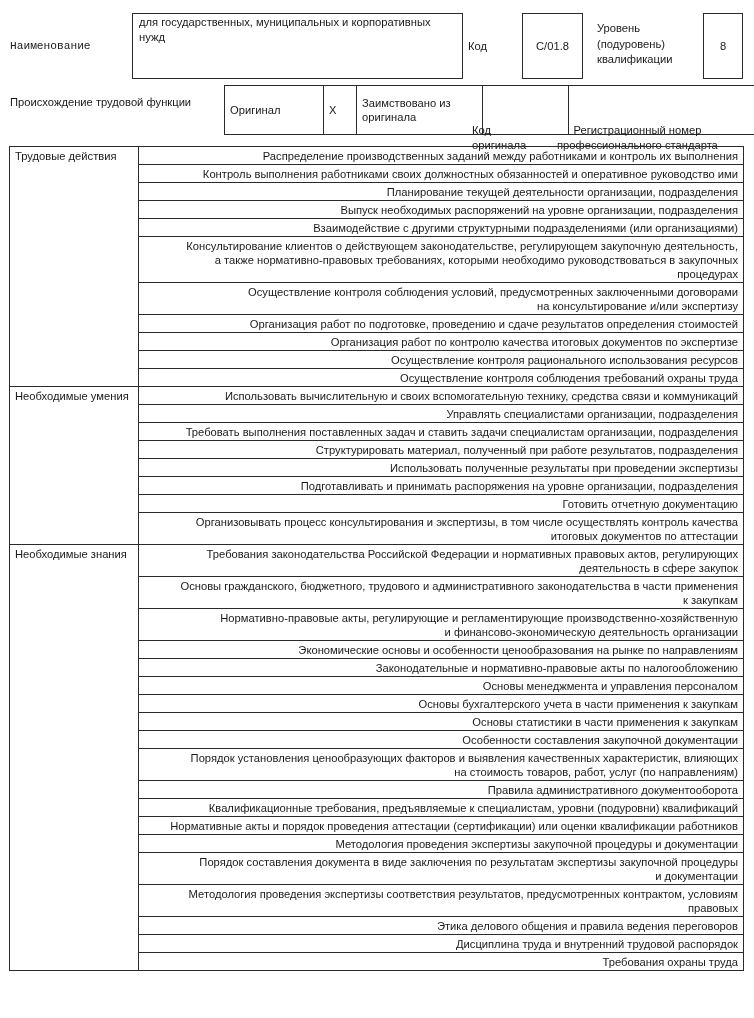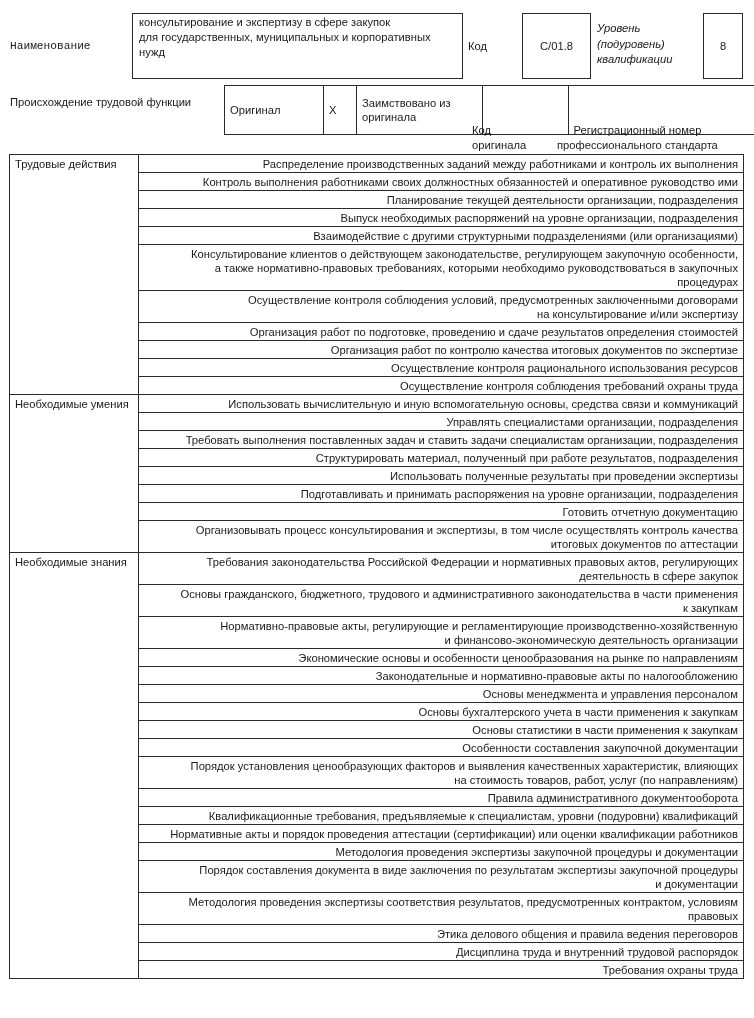--- a/index.html
+++ b/index.html
@@ -5,43 +5,42 @@
     html, body { margin: 0; padding: 0; }
     body {
       width: 754px; height: 1018px; background: #ffffff; position: relative; overflow: hidden;
       font-family: "Liberation Sans", sans-serif; font-size: 11.2px; color: #1a1a1a;
     }
     .box { position: absolute; border: 1.4px solid #2a2a2a; box-sizing: border-box; }
     .lbl { position: absolute; line-height: 14px; }
     #name-label { left: 10px; top: 39px; font-family: Liberation Mono, monospace; }
     #name-box { left: 132px; top: 13px; width: 331px; height: 66px; padding: 1px 6px; line-height: 15px; }
     #code-label { left: 468px; top: 39px; }
-    #code-box { left: 522px; top: 13px; width: 69px; height: 66px; display: flex; align-items: center; justify-content: center; }
-    #level-label { left: 597px; top: 21px; line-height: 15.5px; font-style: italic; }
+    #code-box { left: 522px; top: 13px; width: 61px; height: 66px; display: flex; align-items: center; justify-content: center; }
+    #level-label { left: 597px; top: 21px; line-height: 15.5px; }
     #level-box { left: 703px; top: 13px; width: 40px; height: 66px; display: flex; align-items: center; justify-content: center; }
     #origin-label { left: 10px; top: 95px; }
     .origin-row { position: absolute; left: 224px; top: 85px; height: 50px; display: flex; border: 1.4px solid #2a2a2a; box-sizing: border-box; }
     .origin-row .cell { border-right: 1.4px solid #2a2a2a; box-sizing: border-box; padding: 2px 5px; display: flex; align-items: center; line-height: 14px; }
     .origin-row .cell:last-child { border-right: none; }
     #oc1 { width: 99px; } #oc2 { width: 33px; } #oc3 { width: 126px; } #oc4 { width: 86px; } #oc5 { width: 190px; }
     #orig-code-caption { left: 472px; top: 123px; line-height: 15px; }
     #reg-caption { left: 557px; top: 123px; line-height: 15px; text-align: center; }
 
-    table.main { position: absolute; left: 9px; top: 154px; width: 735px; border-collapse: collapse; table-layout: fixed; border-radius: 21px; }
+    table.main { position: absolute; left: 9px; top: 146px; width: 735px; border-collapse: collapse; table-layout: fixed; border-radius: 21px; }
     table.main td { border: 1.3px solid #2a2a2a; vertical-align: top; padding: 1.5px 5px 1.5px 5px; line-height: 14px; }
     table.main td.cat { width: 118px; padding-top: 2px; }
     table.main td.item { height: 14px; text-align: right; }
     .line { display: block; }
   </style>
 </head>
 <body>
 
 <div class="lbl" id="name-label">Наименование</div>
 <div class="box" id="name-box">
-  <span class="line">консультирование и экспертизу в сфере закупок</span>
   <span class="line">для государственных, муниципальных и корпоративных</span>
   <span class="line">нужд</span>
 </div>
 <div class="lbl" id="code-label">Код</div>
 <div class="box" id="code-box">
   <span>C/01.8</span>
 </div>
 <div class="lbl" id="level-label">
   <span class="line">Уровень</span>
   <span class="line">(подуровень)</span>
@@ -104,21 +103,21 @@
           <span class="line">Выпуск необходимых распоряжений на уровне организации, подразделения</span>
         </td>
       </tr>
       <tr>
         <td class="item">
           <span class="line">Взаимодействие с другими структурными подразделениями (или организациями)</span>
         </td>
       </tr>
       <tr>
         <td class="item">
-          <span class="line">Консультирование клиентов о действующем законодательстве, регулирующем закупочную особенности,</span>
+          <span class="line">Консультирование клиентов о действующем законодательстве, регулирующем закупочную деятельность,</span>
           <span class="line">а также нормативно-правовых требованиях, которыми необходимо руководствоваться в закупочных</span>
           <span class="line">процедурах</span>
         </td>
       </tr>
       <tr>
         <td class="item">
           <span class="line">Осуществление контроля соблюдения условий, предусмотренных заключенными договорами</span>
           <span class="line">на консультирование и/или экспертизу</span>
         </td>
       </tr>
@@ -138,21 +137,21 @@
         </td>
       </tr>
       <tr>
         <td class="item">
           <span class="line">Осуществление контроля соблюдения требований охраны труда</span>
         </td>
       </tr>
       <tr>
         <td class="cat" rowspan="8">Необходимые умения</td>
         <td class="item">
-          <span class="line">Использовать вычислительную и иную вспомогательную основы, средства связи и коммуникаций</span>
+          <span class="line">Использовать вычислительную и своих вспомогательную технику, средства связи и коммуникаций</span>
         </td>
       </tr>
       <tr>
         <td class="item">
           <span class="line">Управлять специалистами организации, подразделения</span>
         </td>
       </tr>
       <tr>
         <td class="item">
           <span class="line">Требовать выполнения поставленных задач и ставить задачи специалистам организации, подразделения</span>

